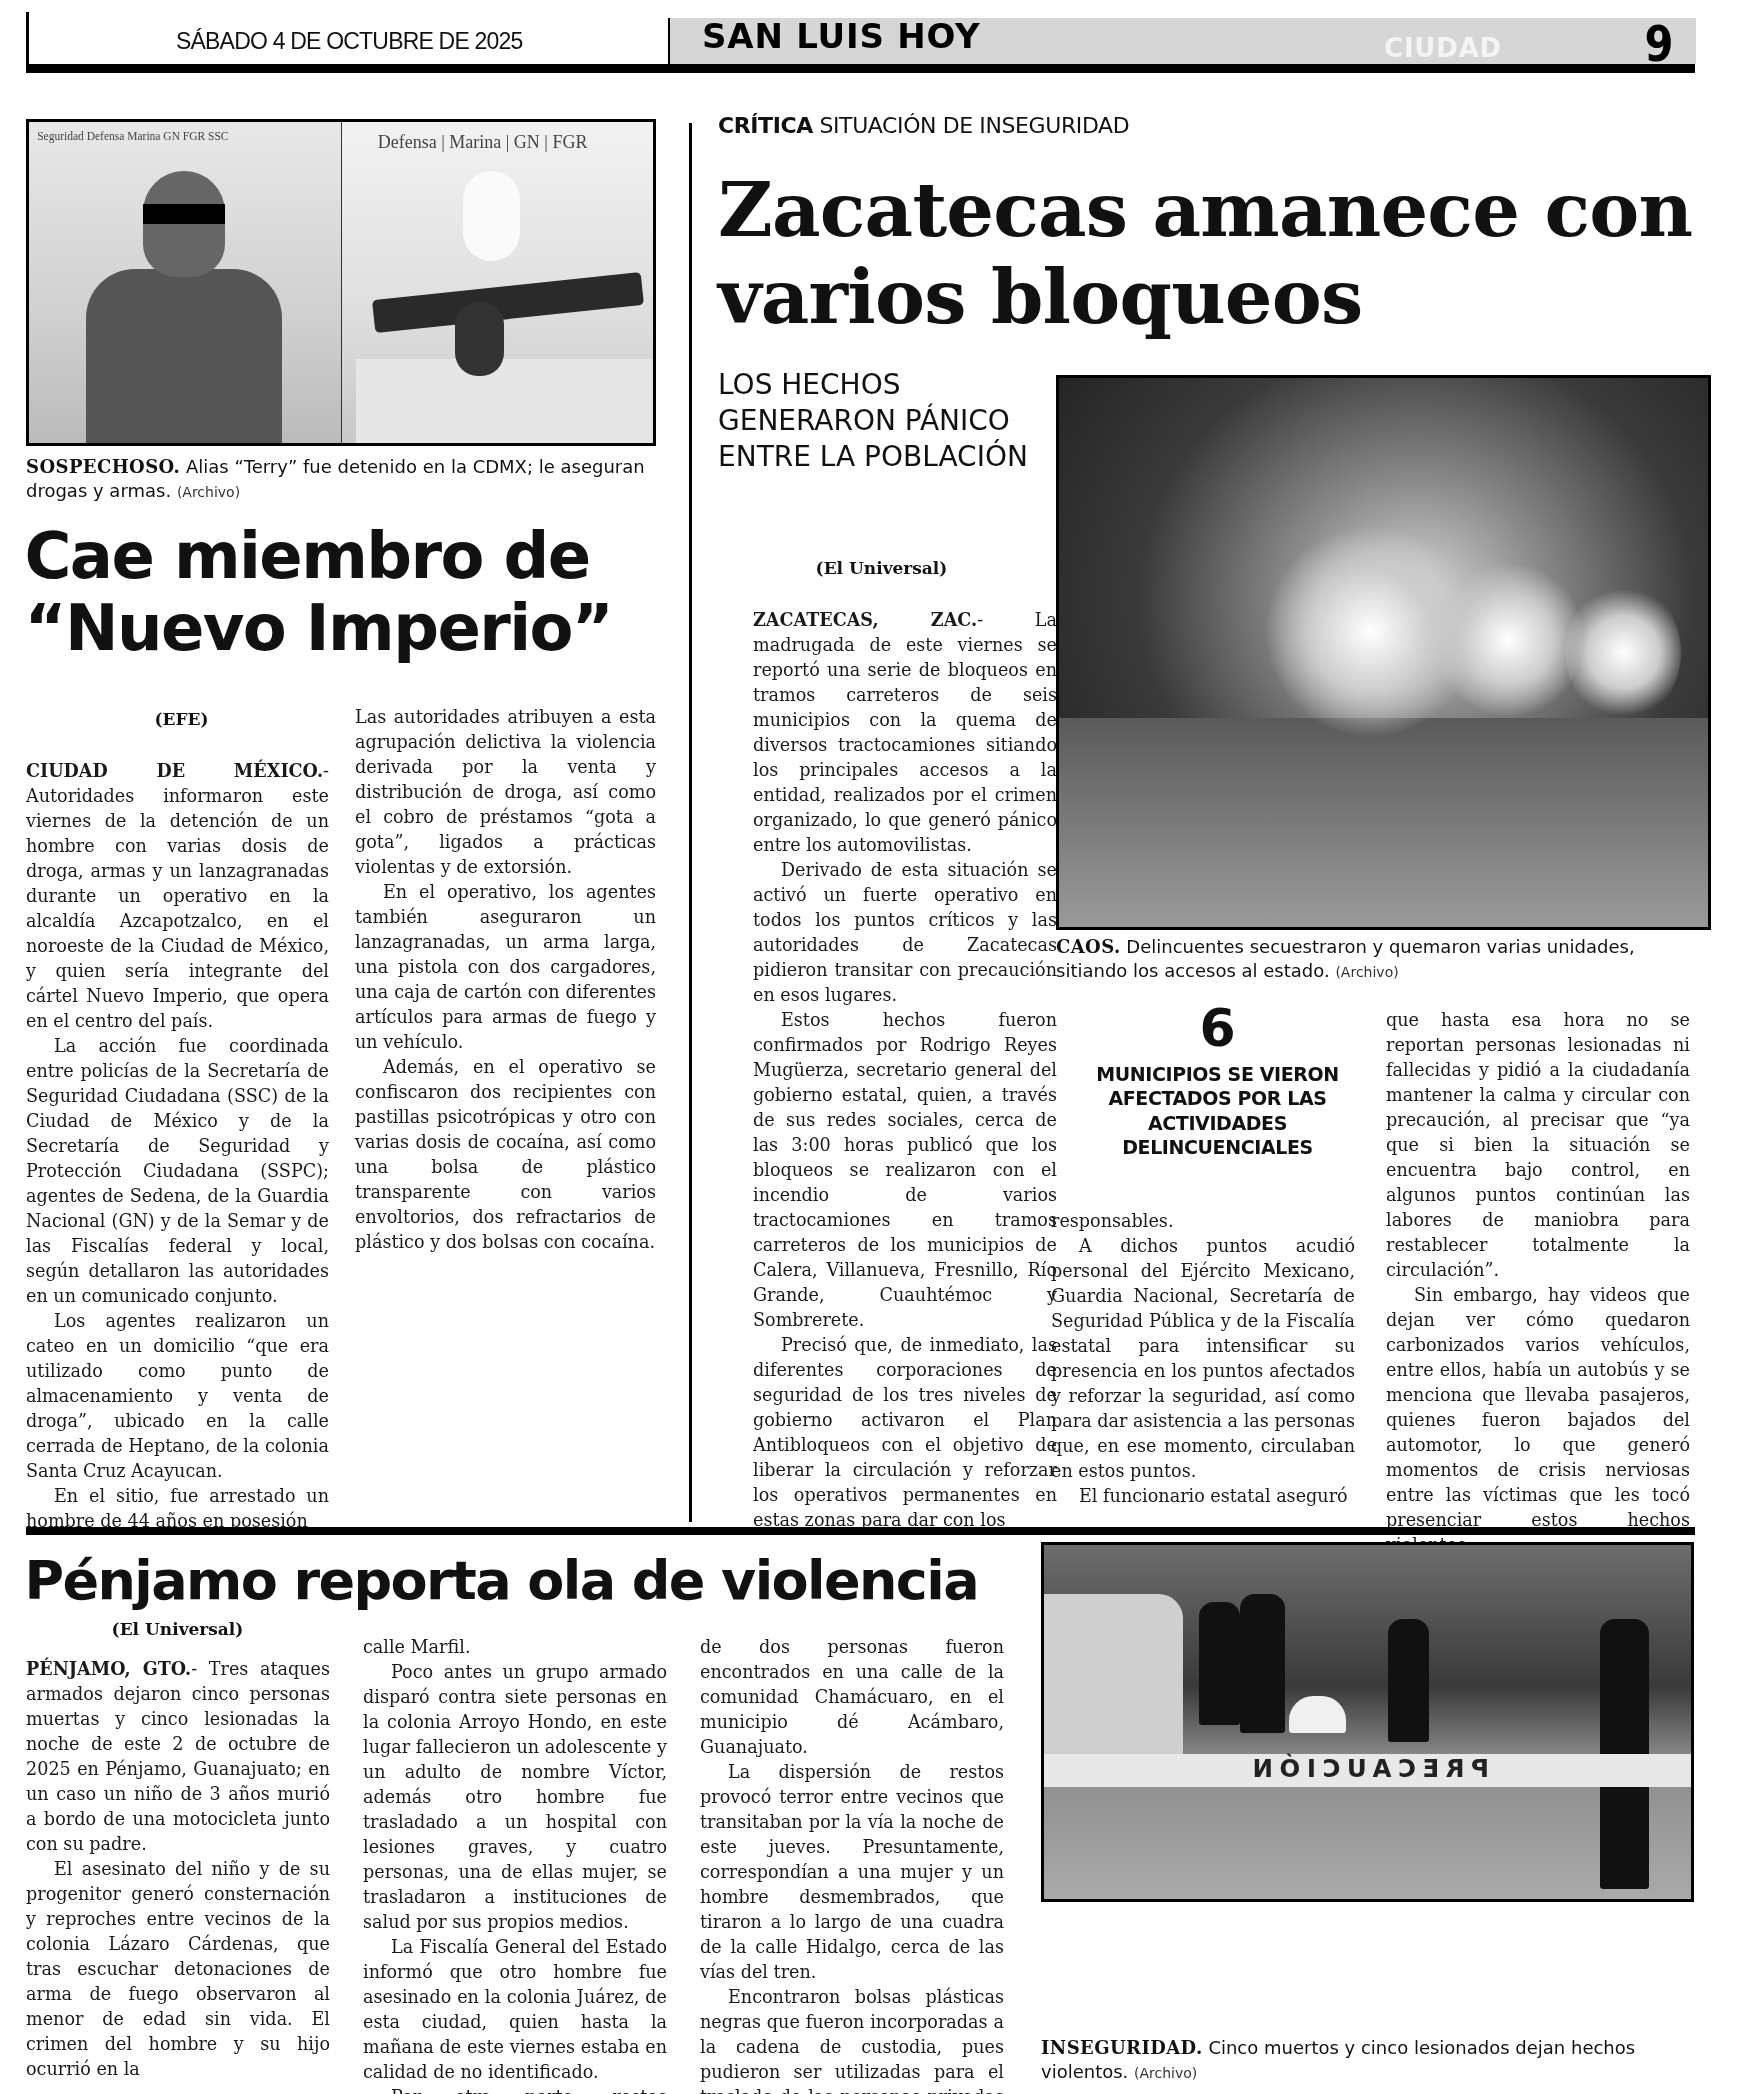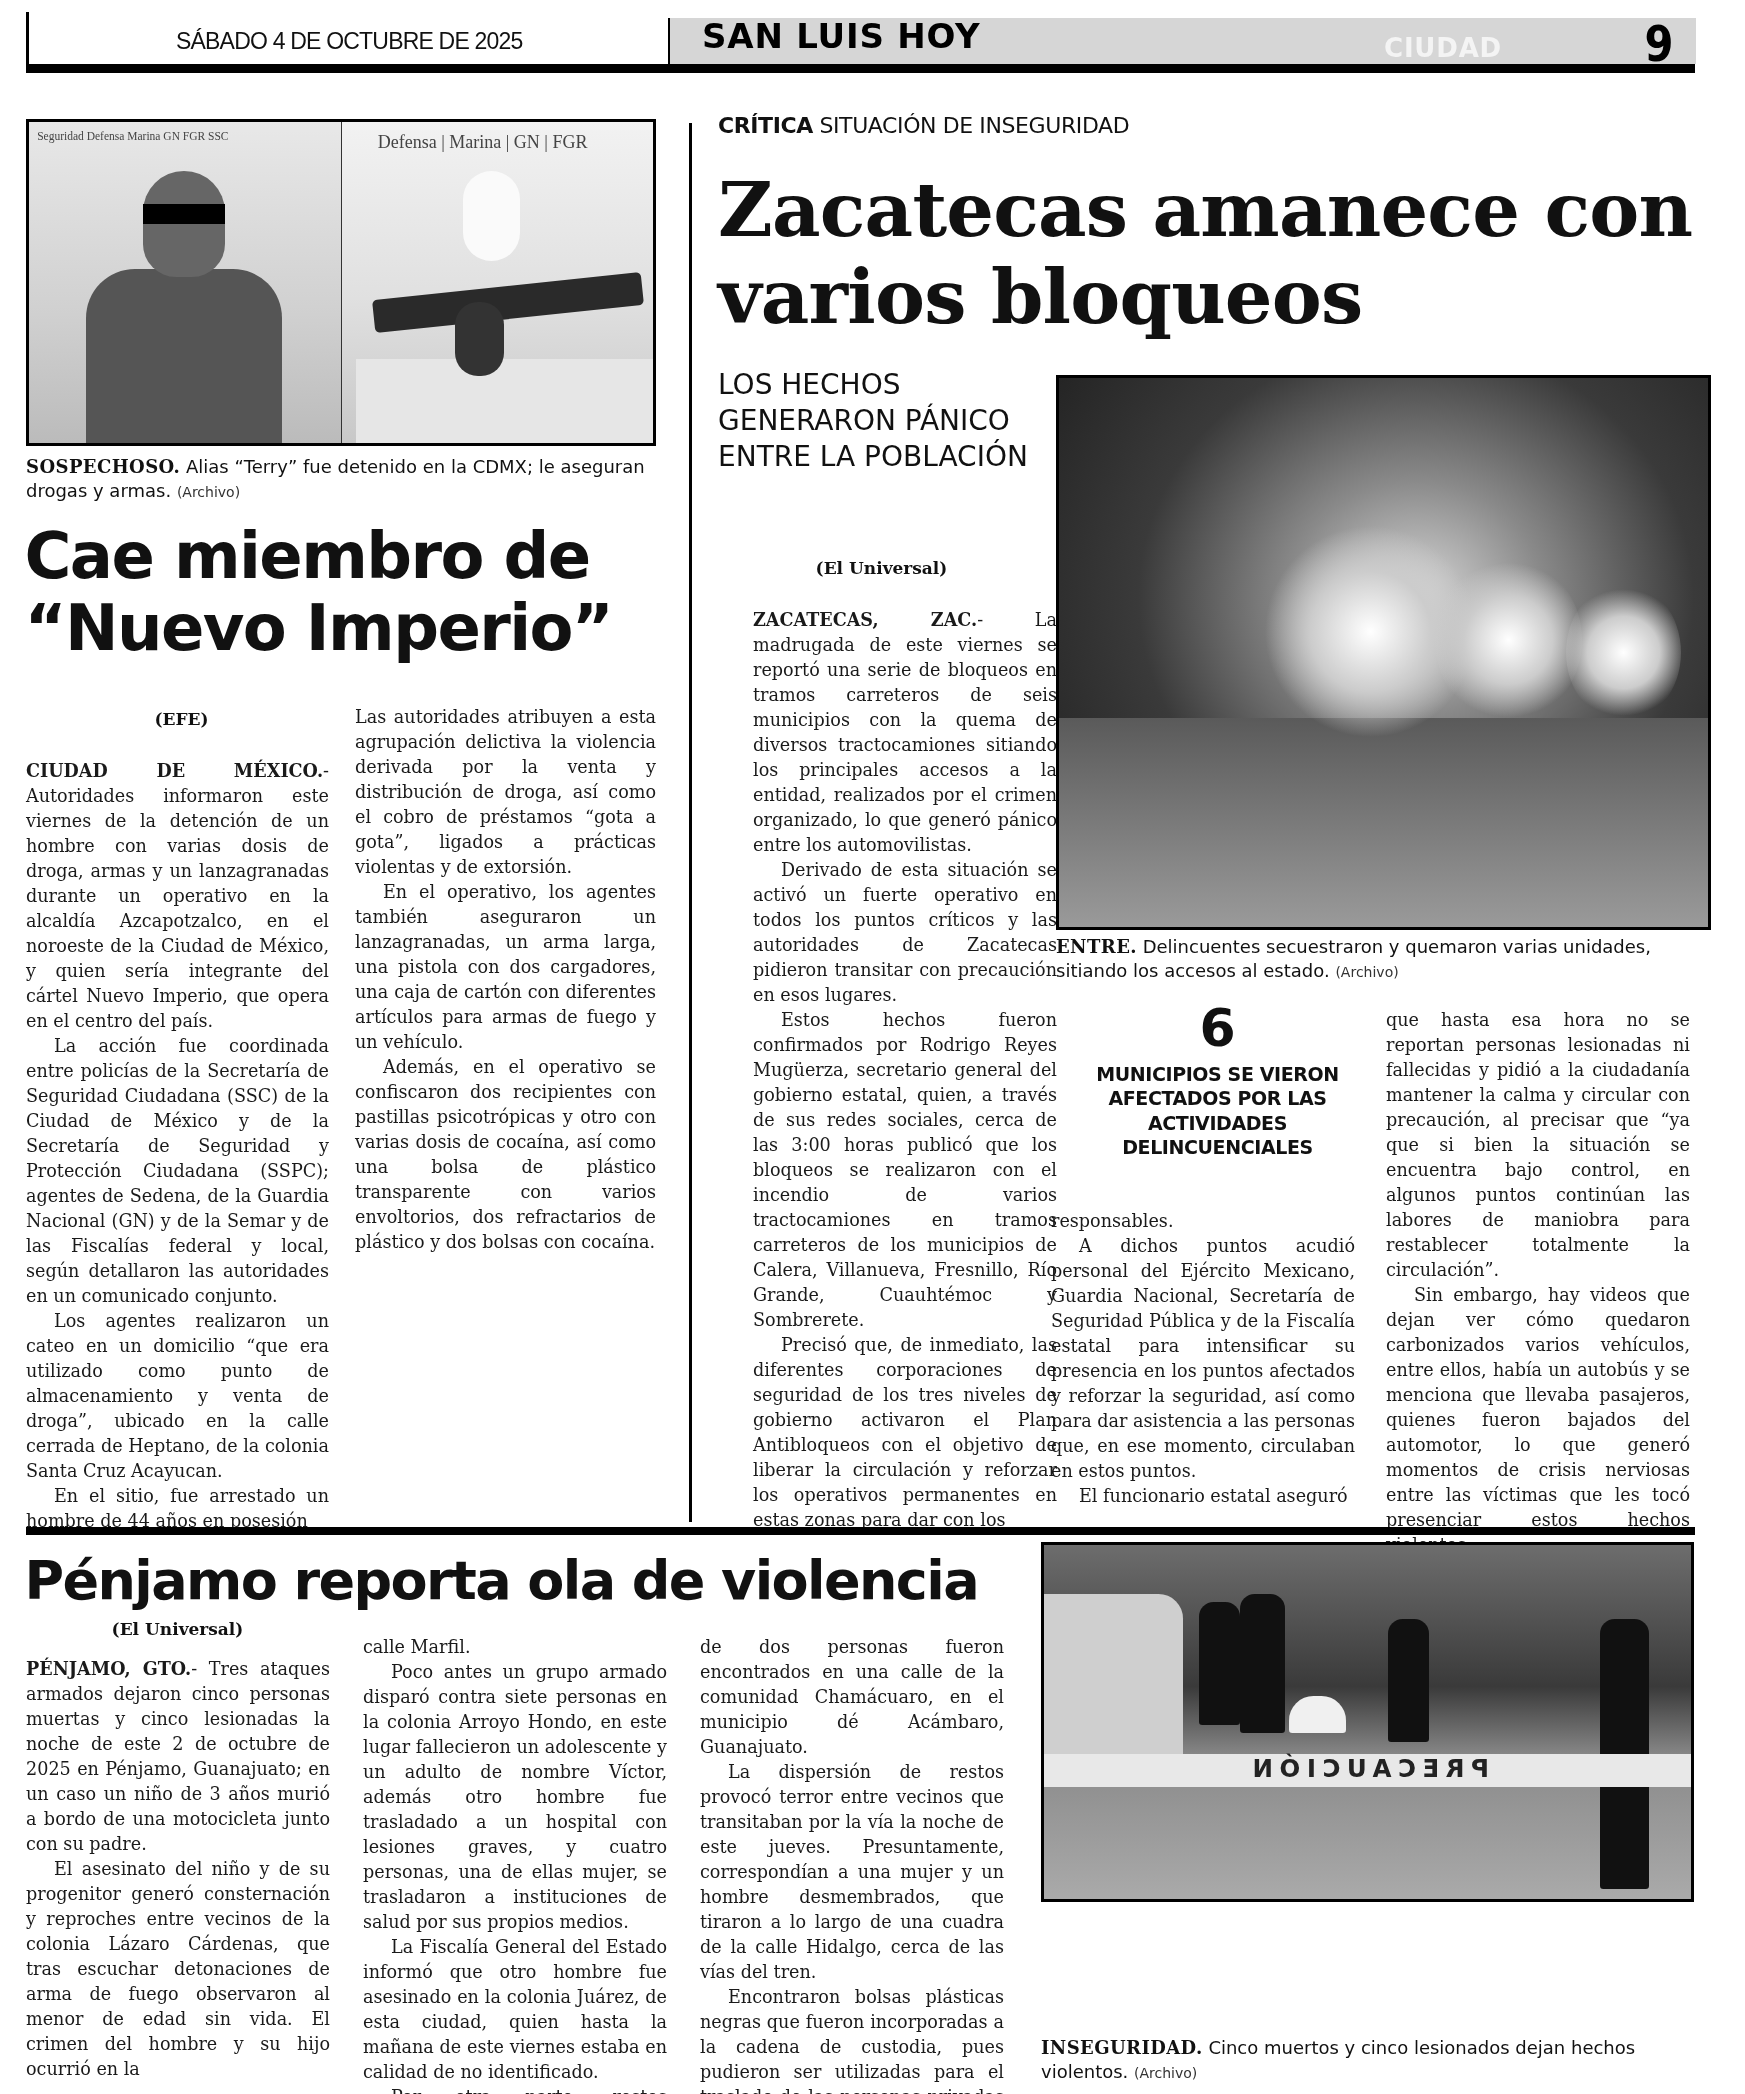--- a/index.html
+++ b/index.html
@@ -125,21 +125,21 @@
 <div class="deck">LOS HECHOS GENERARON PÁNICO ENTRE LA POBLACIÓN</div>
 <div class="byline" style="left:718px; top:558px; width:327px;">(El Universal)</div>
 
 <div class="photo ph-fire">
   <div class="fire-road"></div>
   <div class="flame" style="left:205px; top:147px; width:213px; height:213px;"></div>
   <div class="flame" style="left:376px; top:180px; width:147px; height:164px;"></div>
   <div class="flame" style="left:507px; top:205px; width:115px; height:139px;"></div>
 </div>
 <div class="cap" style="left:1056px; top:935px; width:655px;">
-  <b class="k">ENTRE.</b><span> Delincuentes secuestraron y quemaron varias unidades, sitiando los accesos al estado. </span><span class="src">(Archivo)</span>
+  <b class="k">CAOS.</b><span> Delincuentes secuestraron y quemaron varias unidades, sitiando los accesos al estado. </span><span class="src">(Archivo)</span>
 </div>
 
 <div class="col" style="left:718px; top:607px; width:304px;margin-left:35px;">
   <p><span class="lead">ZACATECAS, ZAC.</span><span>- La madrugada de este viernes se reportó una serie de bloqueos en tramos carreteros de seis municipios con la quema de diversos tractocamiones sitiando los principales accesos a la entidad, realizados por el crimen organizado, lo que generó pánico entre los automovilistas.</span></p>
   <p>Derivado de esta situación se activó un fuerte operativo en todos los puntos críticos y las autoridades de Zacatecas pidieron transitar con precaución en esos lugares.</p>
   <p>Estos hechos fueron confirmados por Rodrigo Reyes Mugüerza, secretario general del gobierno estatal, quien, a través de sus redes sociales, cerca de las 3:00 horas publicó que los bloqueos se realizaron con el incendio de varios tractocamiones en tramos carreteros de los municipios de Calera, Villanueva, Fresnillo, Río Grande, Cuauhtémoc y Sombrerete.</p>
   <p>Precisó que, de inmediato, las diferentes corporaciones de seguridad de los tres niveles de gobierno activaron el Plan Antibloqueos con el objetivo de liberar la circulación y reforzar los operativos permanentes en estas zonas para dar con los</p>
 </div>
 
 <div class="fact">

